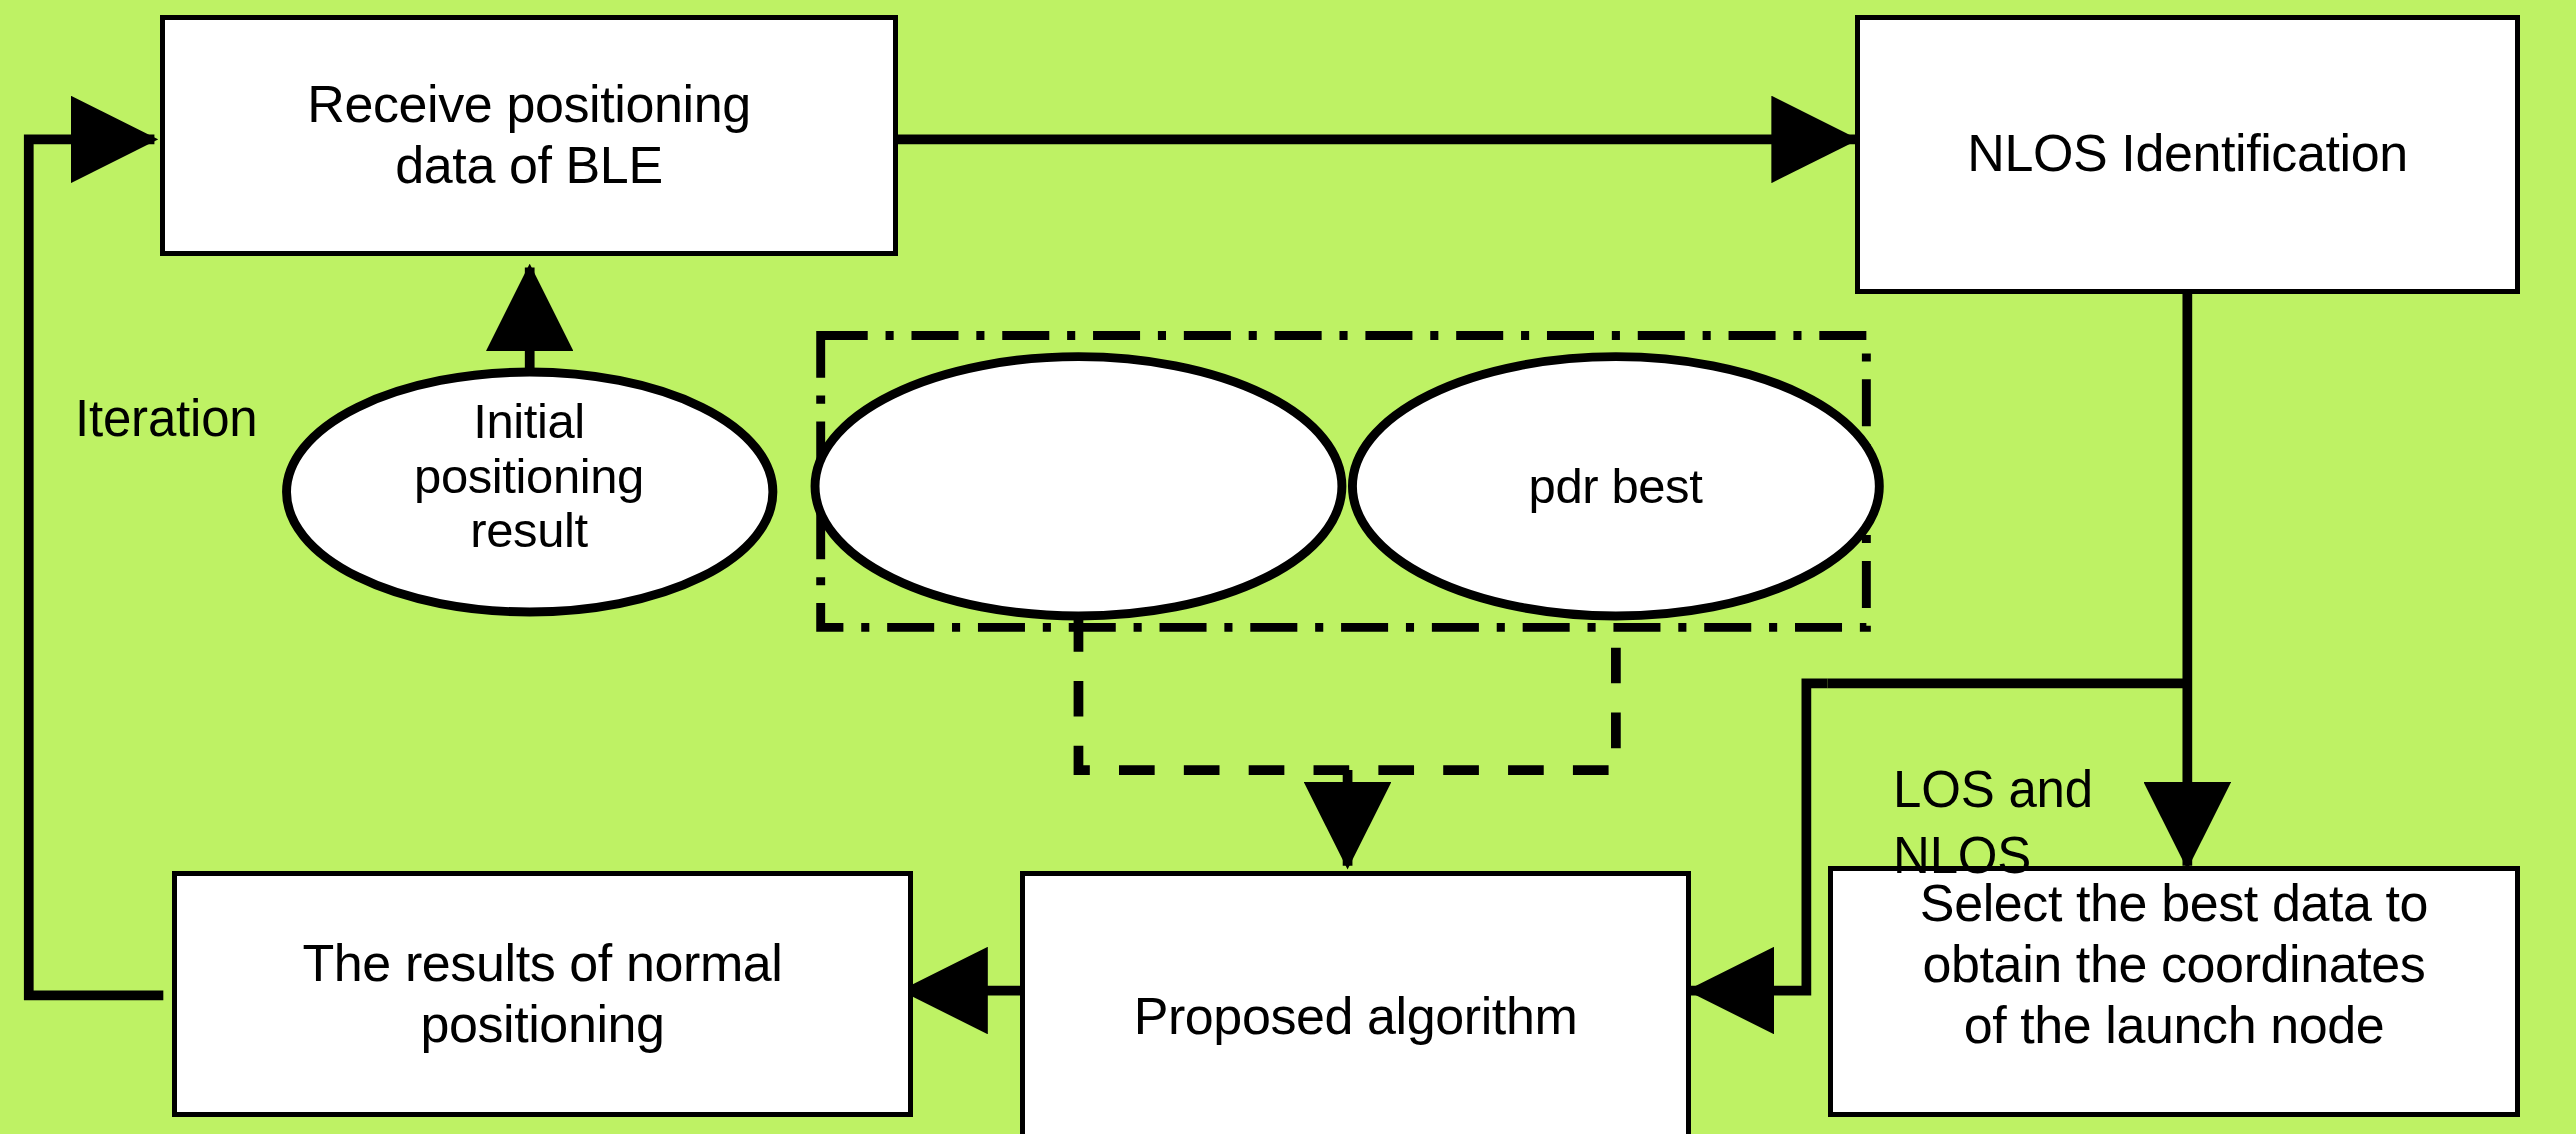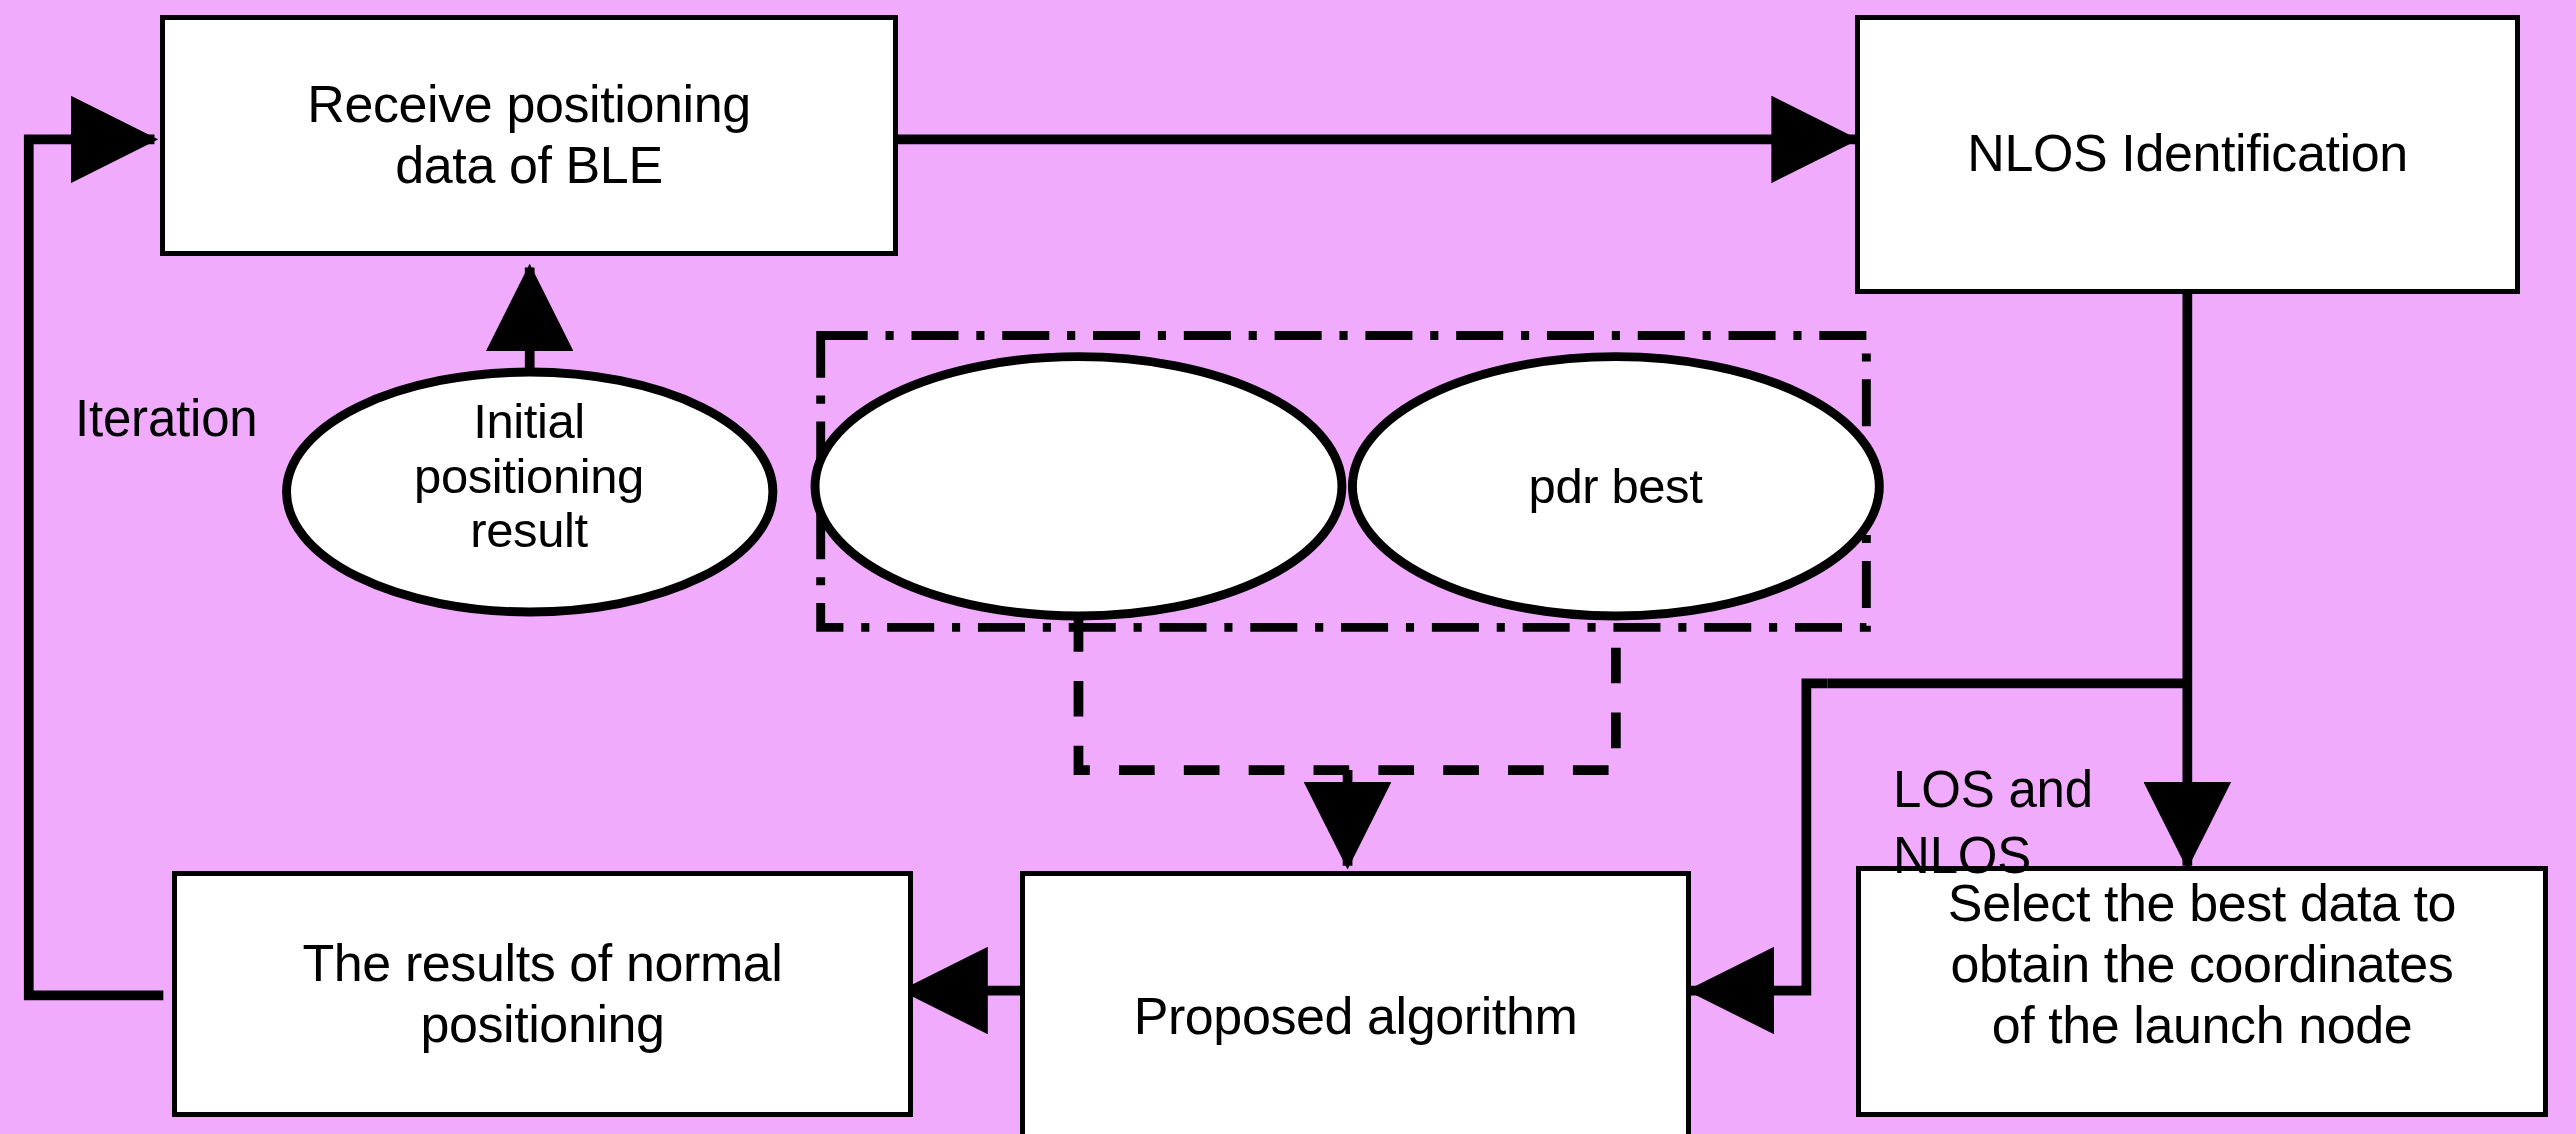--- a/index.html
+++ b/index.html
@@ -4,21 +4,21 @@
 <style>
   html, body {
     margin: 0;
     padding: 0;
     background: #ffffff;
   }
   #canvas {
     position: relative;
     width: 2576px;
     height: 1134px;
-    background: #f0abfc;
+    background: #bef264;
     font-family: "Liberation Sans", sans-serif;
     overflow: hidden;
   }
   svg.layer {
     position: absolute;
     left: 0;
     top: 0;
     width: 2576px;
     height: 1134px;
   }
@@ -122,21 +122,21 @@
 
   <div class="node rectnode" style="left:1020px; top:871px; width:671px; height:292px;">
     <span class="tx">Proposed algorithm</span>
   </div>
 
   <div class="node rectnode" style="left:172px; top:871px; width:741px; height:246px;">
     <span class="tx">The  results of normal
 positioning</span>
   </div>
 
-  <div class="node rectnode" style="left:1828px; top:866px; width:692px; height:251px; align-items:flex-start; padding-top:1.6px;margin-left:28px;">
+  <div class="node rectnode" style="left:1828px; top:866px; width:692px; height:251px; align-items:flex-start; padding-top:1.6px;">
     <span class="tx">Select the best data to
 obtain the coordinates
 of the launch node</span>
   </div>
 
   <div class="edgelabel" style="left:75px; top:321px;">
     <span>Iteration</span>
   </div>
 
   <div class="edgelabel" style="left:1893px; top:692px;">

